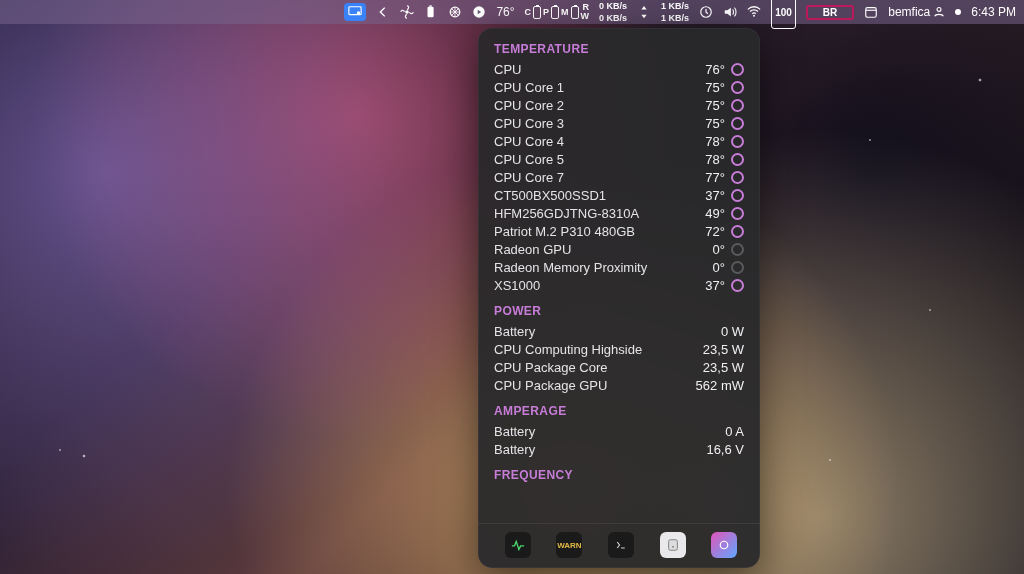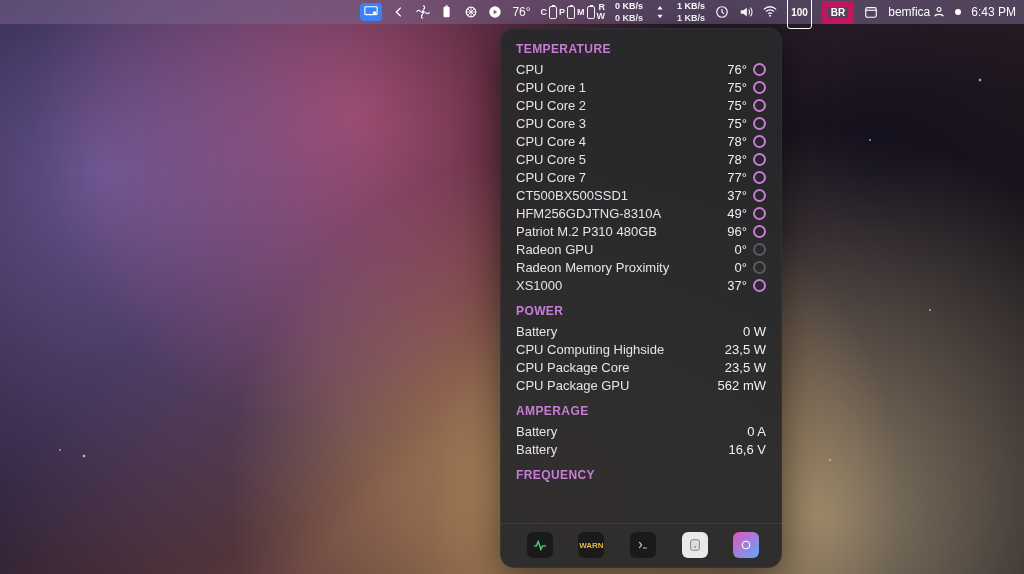--- a/index.html
+++ b/index.html
@@ -41,30 +41,30 @@
   .menubar svg { width:14px; height:14px; fill:#fff; }
   .pill {
     background:#3a82f7; border-radius:4px; padding:2px 4px;
     display:flex; align-items:center;
   }
   .stacked {
     display:flex; flex-direction:column; line-height:1; font-size:9px; font-weight:600;
     align-items:flex-end;
   }
   .battbox { border:1px solid #fff; border-radius:3px; padding:10px 3px; font-size:10px; font-weight:700;}
-  .brbox { border:6px solid #be185d; border-radius:3px; padding:0 3px; font-size:10px; font-weight:700;}
+  .brbox { border:2px solid #be185d; border-radius:3px; padding:0 15px; font-size:10px; font-weight:700;}
   .dot { width:6px; height:6px; border-radius:50%; background:#fff;}
   .mini-batt {
     width:8px; height:13px; border:1px solid #fff; border-radius:2px; position:relative;
   }
   .mini-batt::after{content:"";position:absolute;top:-2px;left:2px;width:3px;height:1px;background:#fff;}
 
   
   .panel {
-    position:absolute; top:28px; left:500px; width:282px; height:540px;
+    position:absolute; top:28px; left:478px; width:282px; height:540px;
     background: rgba(40,40,42,.94);
     border-radius:14px;
     box-shadow: 0 12px 40px rgba(0,0,0,.55), 0 0 0 .5px rgba(255,255,255,.08) inset;
     color:#e8e8ea;
     font-size:13px;
     display:flex; flex-direction:column;
     overflow:hidden;
   }
   .panel-scroll {
     flex:1 1 auto; overflow:hidden;
@@ -293,21 +293,21 @@
         <div class="row">
           <span class="label">HFM256GDJTNG-8310A</span>
           <span class="val">
             <span>49°</span>
             <span class="ring"></span>
           </span>
         </div>
         <div class="row">
           <span class="label">Patriot M.2 P310 480GB</span>
           <span class="val">
-            <span>96°</span>
+            <span>72°</span>
             <span class="ring"></span>
           </span>
         </div>
         <div class="row">
           <span class="label">Radeon GPU</span>
           <span class="val">
             <span>0°</span>
             <span class="ring dim"></span>
           </span>
         </div>

